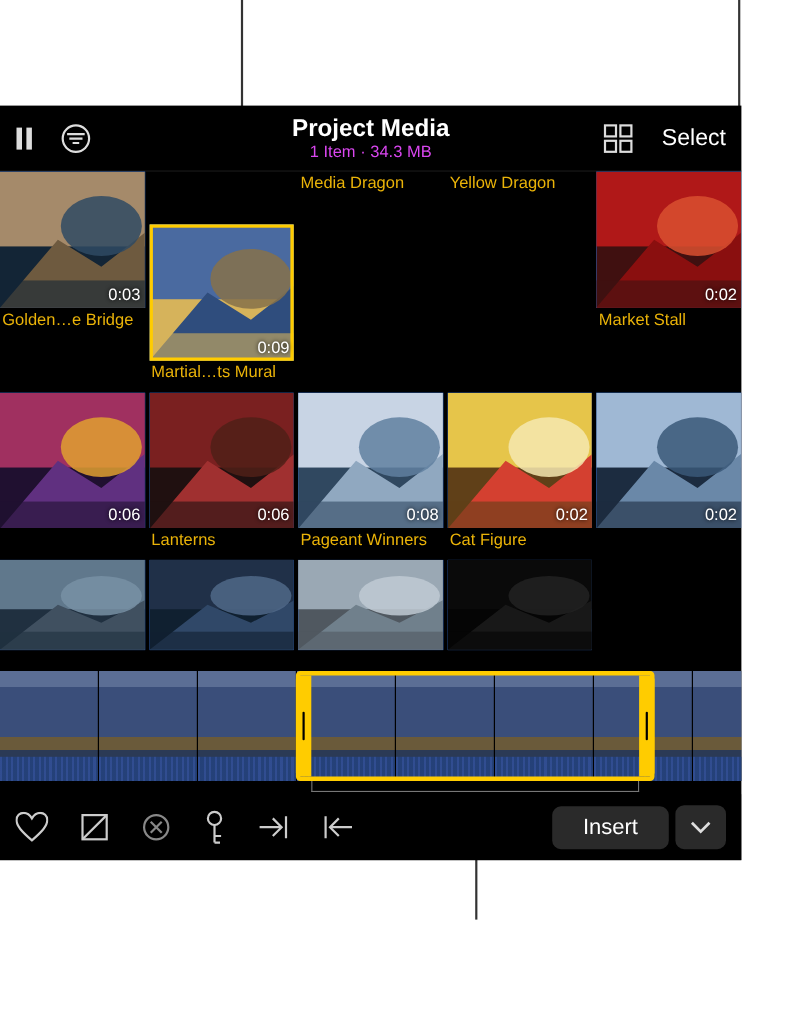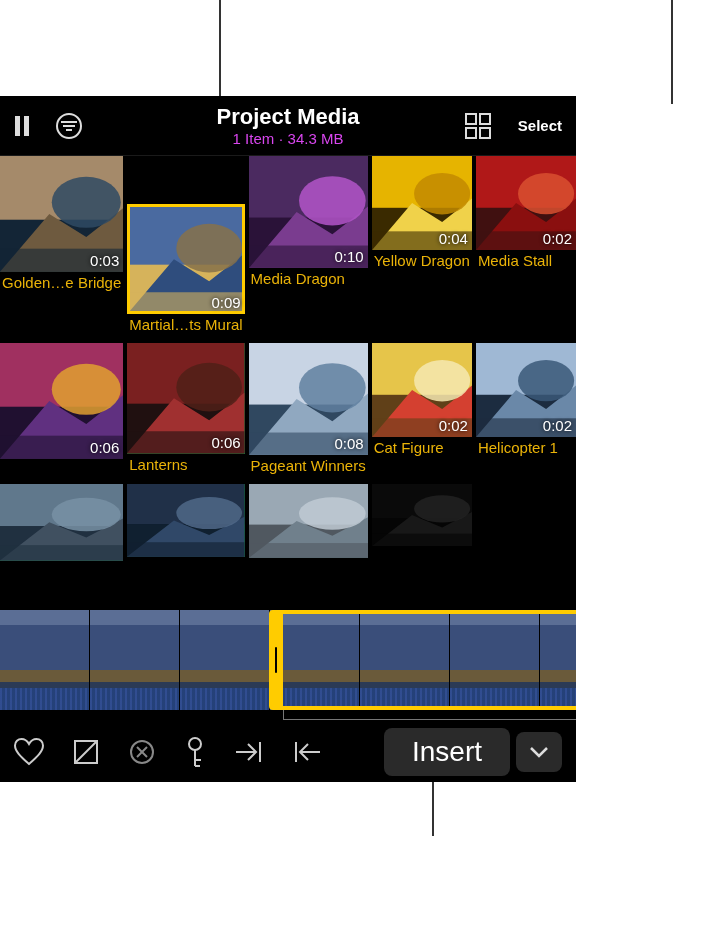--- a/index.html
+++ b/index.html
@@ -1,39 +1,39 @@
 <!DOCTYPE html>
 <html><head>
 <meta charset="utf-8">
 <style>
   * { box-sizing: border-box; margin: 0; padding: 0; }
   html, body { width: 726px; height: 926px; background: #fff; font-family: -apple-system, "Helvetica Neue", Arial, sans-serif; }
   .stage { position: relative; width: 726px; height: 926px; background: #fff; }
-  .app { position: absolute; left: 0; top: 96px; width: 576px; height: 686px; background: #000; color: #fff; overflow: hidden; }
+  .app { position: absolute; left: 0; top: 96px; width: 674px; height: 686px; background: #000; color: #fff; overflow: hidden; }
   
   .callout { position: absolute; background: #333; }
   .callout.v1 { left: 219px; top: 0; width: 2px; height: 180px; }
   .callout.v2 { left: 671px; top: 0; width: 2px; height: 104px; }
   .callout.v3 { left: 432px; top: 706px; width: 2px; height: 130px; }
 
   
   .header { position: relative; height: 60px; display: flex; align-items: center; justify-content: space-between; padding: 0 14px; border-bottom: 1px solid #1a1a1a; }
   .header-left { display: flex; align-items: center; gap: 24px; }
   .header-center { position: absolute; left: 50%; transform: translateX(-50%); text-align: center; line-height: 1.15; }
   .header-title { font-size: 22px; font-weight: 600; color: #fff; }
   .header-sub { font-size: 15px; color: #d946ef; margin-top: 1px; }
   .header-right { display: flex; align-items: center; gap: 26px; }
-  .select-btn { font-size: 15px; color: #fff; font-weight: 700; }
+  .select-btn { font-size: 21px; color: #fff; font-weight: 400; }
   .icon-btn { display: inline-flex; align-items: center; justify-content: center; color: #fff; }
   .icon-btn svg { display: block; }
 
   
   .grid { display: grid; grid-template-columns: repeat(5, 1fr); gap: 4px 4px; padding: 0 0; }
   .cell { width: 100%; }
-  .thumb { position: relative; width: 100%; aspect-ratio: 1/0.94; background: #15803d; overflow: hidden; }
+  .thumb { position: relative; width: 100%; aspect-ratio: 1/0.94; background: #3b82f6; overflow: hidden; }
   .thumb.selected { outline: 3px solid #ffcc00; outline-offset: -3px; margin-top: 48px; }
   .duration { position: absolute; right: 4px; bottom: 3px; font-size: 15px; color: #fff; text-shadow: 0 0 4px #000; font-weight: 500; }
   .caption { font-size: 15px; color: #eab308; padding: 2px 2px 6px 2px; white-space: nowrap; overflow: hidden; text-overflow: ellipsis; }
   .row3 .thumb { aspect-ratio: 1/0.62; }
 
   
   .thumb svg { width: 100%; height: 100%; display: block; }
 
   
   .filmstrip-wrap { position: absolute; left: 0; right: 0; top: 514px; height: 100px; }
@@ -45,21 +45,21 @@
   .range .handle { position: absolute; top: 0; bottom: 0; width: 14px; background: #ffcc00; }
   .range .handle.left { left: -4px; border-radius: 4px 0 0 4px; }
   .range .handle.right { right: -4px; border-radius: 0 4px 4px 0; }
   .range .handle::after { content:""; position:absolute; left:50%; top:50%; width:2px; height:26px; background:#000; transform:translate(-50%,-50%); border-radius:1px; }
   .range-under { position: absolute; height: 10px; border: 1px solid #777; border-top: none; top: 100px; }
 
   
   .toolbar { position: absolute; left: 0; right: 0; bottom: 0; height: 60px; display: flex; align-items: center; padding: 0 14px; gap: 28px; background: #000; }
   .toolbar .spacer { flex: 1; }
   .insert-group { display: flex; align-items: center; gap: 6px; }
-  .insert-btn { background: #2a2a2a; color: #fff; font-size: 28px; padding: 8px 28px; border-radius: 8px; border: none; }
+  .insert-btn { background: #2a2a2a; color: #fff; font-size: 20px; padding: 8px 28px; border-radius: 8px; border: none; }
   .chevron-btn { background: #2a2a2a; color: #fff; width: 46px; height: 40px; border-radius: 8px; display:flex; align-items:center; justify-content:center; }
   .tool-icon svg { display:block; }
 </style>
 </head>
 <body>
 
 <div class="stage">
   <div class="callout v1"></div>
   <div class="callout v2"></div>
   <div class="callout v3"></div>
@@ -121,57 +121,37 @@
     <rect width="100" height="55" fill="#4a6aa0"></rect>
     <polygon points="0,100 40,50 70,70 100,45 100,100" fill="#2f4d7d"></polygon>
     <ellipse cx="70" cy="40" rx="28" ry="22" fill="#86714a" opacity="0.85"></ellipse>
     <rect y="80" width="100" height="20" fill="#d6b35b" opacity="0.6"></rect>
   </svg>
       <div class="duration">0:09</div>
     </div>
     <div class="caption">Martial…ts Mural</div>
         </div>
         <div class="cell">
-    <div class="thumb">
-      <svg viewBox="0 0 100 100" preserveAspectRatio="none">
-    <rect width="100" height="100" fill="#2a1238"></rect>
-    <rect width="100" height="55" fill="#4b2a60"></rect>
-    <polygon points="0,100 40,50 70,70 100,45 100,100" fill="#7a3c8f"></polygon>
-    <ellipse cx="70" cy="40" rx="28" ry="22" fill="#b355c9" opacity="0.85"></ellipse>
-    <rect y="80" width="100" height="20" fill="#2a1238" opacity="0.6"></rect>
-  </svg>
-      <div class="duration">0:10</div>
-    </div>
     <div class="caption">Media Dragon</div>
         </div>
         <div class="cell">
-    <div class="thumb">
-      <svg viewBox="0 0 100 100" preserveAspectRatio="none">
-    <rect width="100" height="100" fill="#3a2a00"></rect>
-    <rect width="100" height="55" fill="#e6b400"></rect>
-    <polygon points="0,100 40,50 70,70 100,45 100,100" fill="#f0d24a"></polygon>
-    <ellipse cx="70" cy="40" rx="28" ry="22" fill="#c28a00" opacity="0.85"></ellipse>
-    <rect y="80" width="100" height="20" fill="#3a2a00" opacity="0.6"></rect>
-  </svg>
-      <div class="duration">0:04</div>
-    </div>
     <div class="caption">Yellow Dragon</div>
         </div>
         <div class="cell">
     <div class="thumb">
       <svg viewBox="0 0 100 100" preserveAspectRatio="none">
     <rect width="100" height="100" fill="#401010"></rect>
     <rect width="100" height="55" fill="#b01818"></rect>
     <polygon points="0,100 40,50 70,70 100,45 100,100" fill="#8a0f0f"></polygon>
     <ellipse cx="70" cy="40" rx="28" ry="22" fill="#d95030" opacity="0.85"></ellipse>
     <rect y="80" width="100" height="20" fill="#401010" opacity="0.6"></rect>
   </svg>
       <div class="duration">0:02</div>
     </div>
-    <div class="caption">Media Stall</div>
+    <div class="caption">Market Stall</div>
         </div>
         <div class="cell">
     <div class="thumb">
       <svg viewBox="0 0 100 100" preserveAspectRatio="none">
     <rect width="100" height="100" fill="#201030"></rect>
     <rect width="100" height="55" fill="#a03060"></rect>
     <polygon points="0,100 40,50 70,70 100,45 100,100" fill="#603080"></polygon>
     <ellipse cx="70" cy="40" rx="28" ry="22" fill="#e0a030" opacity="0.85"></ellipse>
     <rect y="80" width="100" height="20" fill="#201030" opacity="0.6"></rect>
   </svg>
@@ -221,21 +201,20 @@
     <div class="thumb">
       <svg viewBox="0 0 100 100" preserveAspectRatio="none">
     <rect width="100" height="100" fill="#1c2c40"></rect>
     <rect width="100" height="55" fill="#9fb8d4"></rect>
     <polygon points="0,100 40,50 70,70 100,45 100,100" fill="#6a88a8"></polygon>
     <ellipse cx="70" cy="40" rx="28" ry="22" fill="#3a5878" opacity="0.85"></ellipse>
     <rect y="80" width="100" height="20" fill="#1c2c40" opacity="0.6"></rect>
   </svg>
       <div class="duration">0:02</div>
     </div>
-    <div class="caption">Helicopter 1</div>
         </div>
         <div class="cell row3">
           <div class="thumb">
             <svg viewBox="0 0 100 100" preserveAspectRatio="none">
     <rect width="100" height="100" fill="#203040"></rect>
     <rect width="100" height="55" fill="#60788c"></rect>
     <polygon points="0,100 40,50 70,70 100,45 100,100" fill="#405060"></polygon>
     <ellipse cx="70" cy="40" rx="28" ry="22" fill="#7890a4" opacity="0.85"></ellipse>
     <rect y="80" width="100" height="20" fill="#203040" opacity="0.6"></rect>
   </svg>

